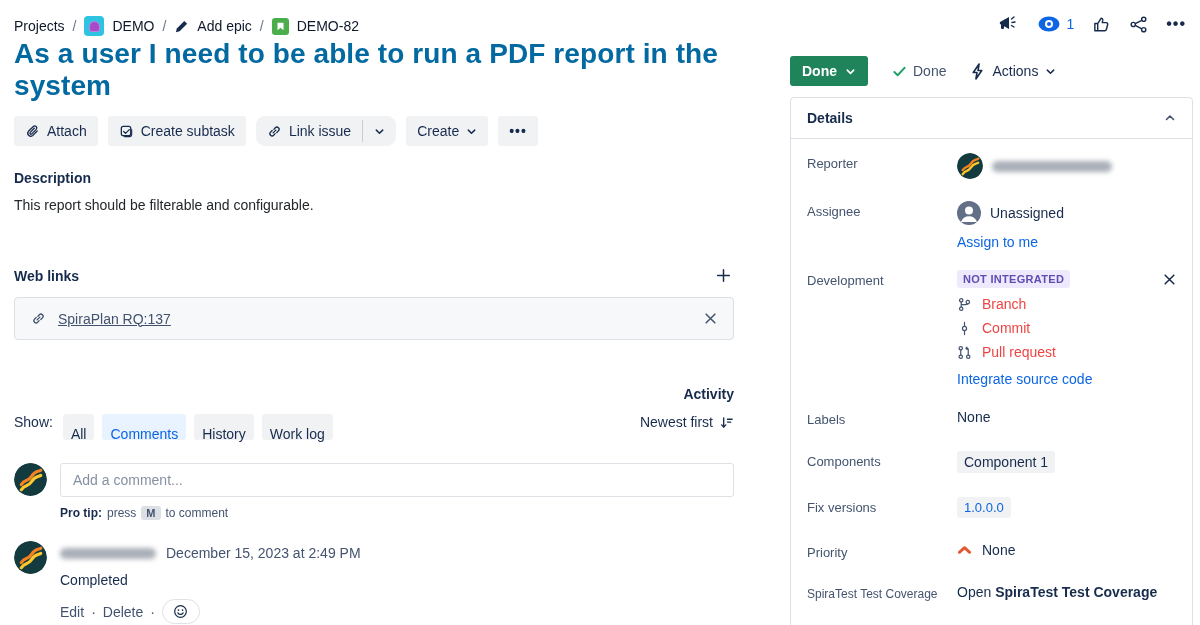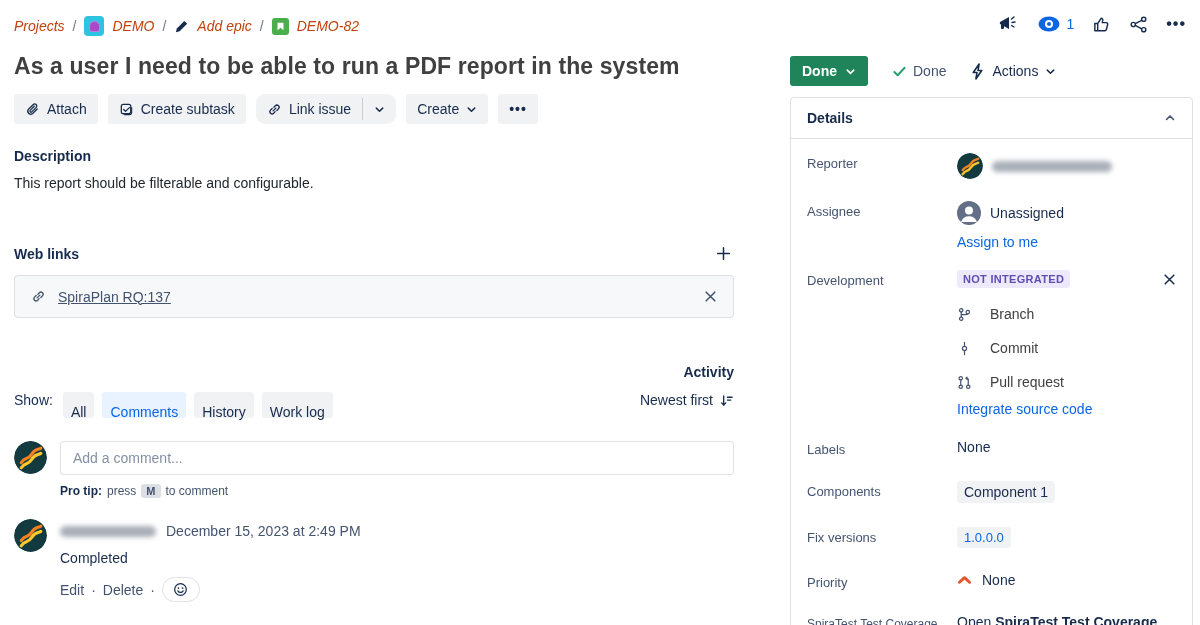--- a/index.html
+++ b/index.html
@@ -4,30 +4,30 @@
 <style>
   * { box-sizing: border-box; margin: 0; padding: 0; }
   html,body { width:1200px; height:625px; overflow:hidden; background:#fff;
     font-family:"Liberation Sans", sans-serif; color:#172B4D; }
   .page { position:relative; width:1200px; height:625px; }
 
   
   .left { position:absolute; left:14px; top:0; width:720px; }
   .breadcrumb { display:flex; align-items:center; gap:8px; margin-top:16px;
     font-size:14px; color:#42526E; }
-  .breadcrumb a { color:#c2410c; text-decoration:none; cursor:pointer;font-style:italic; }
+  .breadcrumb a { color:#0f172a; text-decoration:none; cursor:pointer; }
   .crumb-sep { color:#6B778C; }
   .proj-icon { width:20px; height:20px; border-radius:4px; background:#2EC3E0;
     display:inline-flex; align-items:center; justify-content:center; }
   .proj-bot { width:11px; height:11px; border-radius:50% 50% 3px 3px; background:#A64AC9;
     border:1.5px solid #C77DDF; }
   .story-icon { width:17px; height:17px; border-radius:3px; background:#4BAD4C;
     display:inline-flex; align-items:center; justify-content:center; }
 
-  .issue-title { margin-top:17px; font-size:23px; font-weight:600; color:#404040; letter-spacing:.1px; }
+  .issue-title { margin-top:2px; font-size:28px; font-weight:600; color:#0369a1; letter-spacing:.1px; }
 
   .toolbar { display:flex; align-items:center; gap:10px; margin-top:14px; }
   .btn { display:inline-flex; align-items:center; gap:7px; height:30px; padding:0 11px;
     background:#F1F2F4; border:none; border-radius:3px; font-size:14px; color:#172B4D;
     font-family:inherit; cursor:pointer; }
   .btn-split { display:inline-flex; align-items:stretch; background:#F1F2F4; border-radius:9px; }
   .btn-split .btn { background:transparent; }
   .split-divider { width:1px; background:#C8CCD4; margin:4px 0; }
   .btn-caret { display:inline-flex; align-items:center; padding:0 11px; cursor:pointer; }
 
@@ -91,21 +91,21 @@
     padding:12px 16px; border-bottom:1px solid #DCDFE4; }
   .details-body { padding:14px 16px 0 16px; }
   .fieldrow { display:flex; align-items:flex-start; margin-bottom:20px; }
   .flabel { width:150px; flex:none; font-size:13px; color:#44546F; padding-top:3px; }
   .fvalue { flex:1; font-size:14px; color:#172B4D; }
   .assignee-line { display:flex; align-items:center; gap:9px; }
   .link-blue { color:#0C66E4; text-decoration:none; font-size:14px; cursor:pointer; }
   .assign-link { display:inline-block; margin-top:9px; }
   .not-integrated { display:inline-block; background:#EEE9FC; color:#5E4DB2; font-size:11px;
     font-weight:700; letter-spacing:.3px; padding:3px 6px; border-radius:3px; }
-  .dev-item { display:flex; align-items:center; gap:18px; margin-top:18px; font-size:14px; color:#404040; cursor:pointer; }
+  .dev-item { display:flex; align-items:center; gap:10px; margin-top:8px; font-size:14px; color:#ef4444; cursor:pointer; }
   .integrate { display:inline-block; margin-top:11px; }
   .dev-close { background:none; border:none; cursor:pointer; display:flex; margin-left:auto; padding-top:3px; }
   .chip { display:inline-block; background:#F1F2F4; border-radius:3px; padding:3px 7px; font-size:14px; cursor:pointer; }
   .chip.version { color:#0C66E4; font-size:13px; }
   .priority-line { display:flex; align-items:center; gap:10px; }
   .spira-value b { font-weight:700; }
   .spira-label { font-size:12px; }
 </style>
 </head>
 <body>

